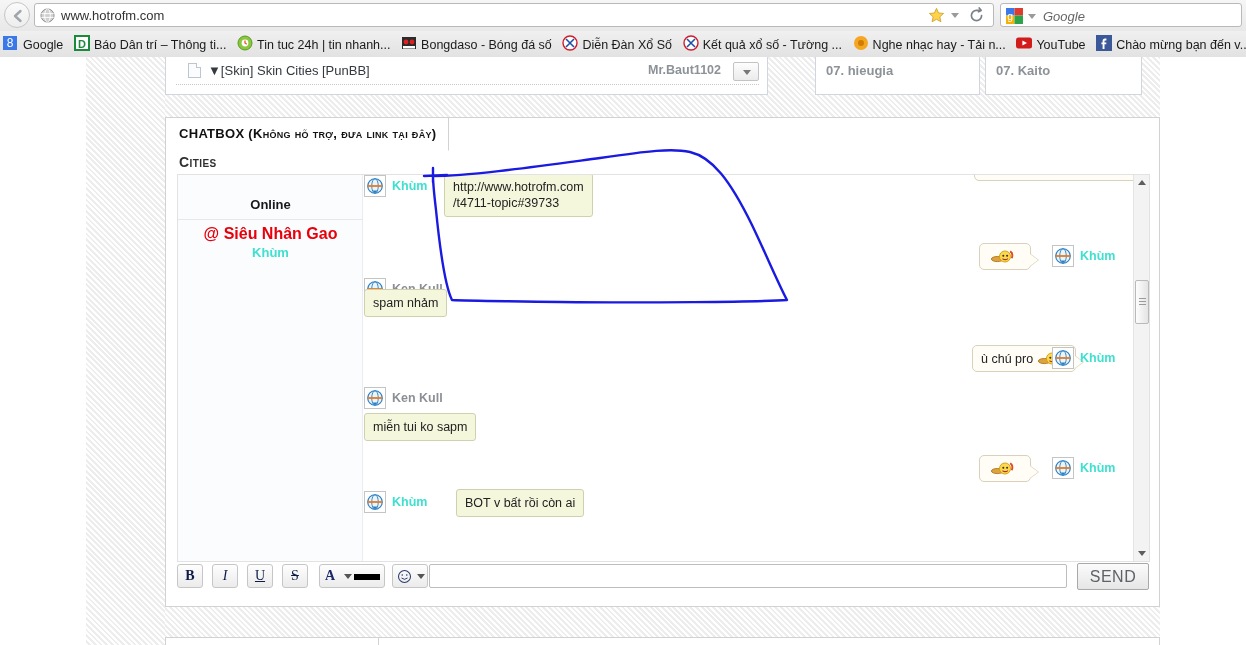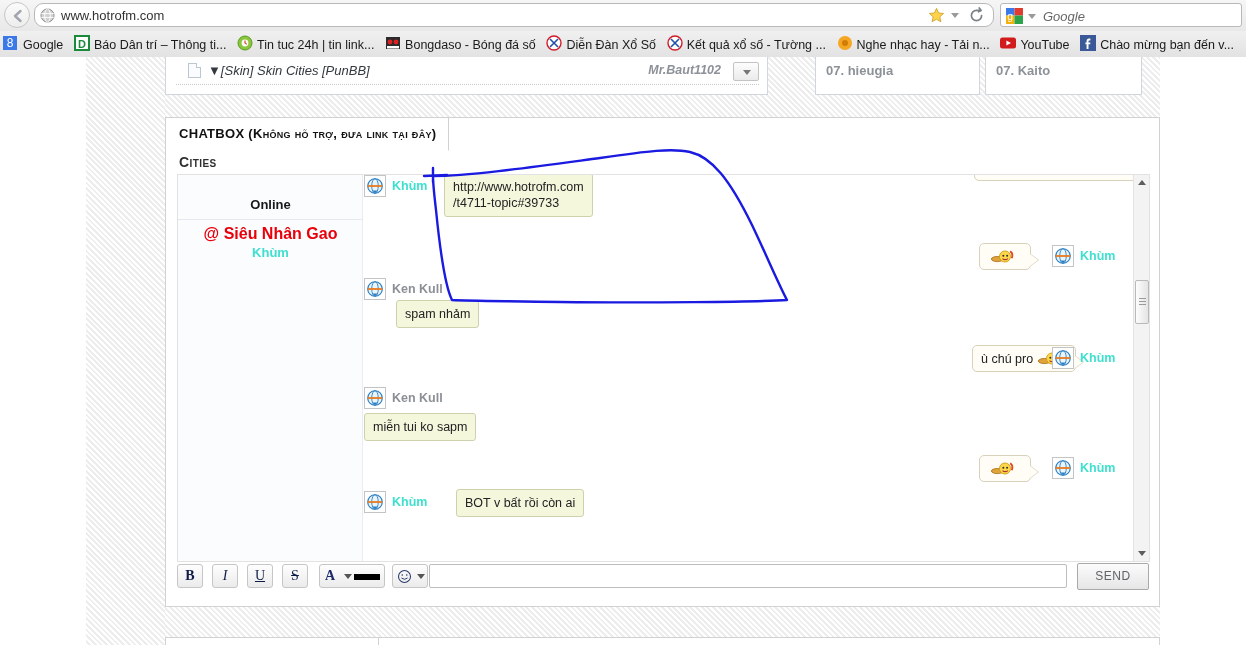--- a/index.html
+++ b/index.html
@@ -15,21 +15,21 @@
 
   
   .chrome{position:absolute;left:0;top:0;width:1246px;height:57px;
     background:linear-gradient(#f2f2f2,#e3e3e3);border-bottom:1px solid #b4b4b4;}
   .navbar{position:absolute;left:0;top:0;width:1246px;height:31px;
     background:linear-gradient(#f6f6f6,#e8e8e8);}
   .backbtn{position:absolute;left:4px;top:2px;width:26px;height:26px;border-radius:50%;
     background:linear-gradient(#fbfbfb,#ededed);border:1px solid #c6c6c6;box-sizing:border-box;}
   .backbtn .arrow{position:absolute;left:6px;top:6px;width:14px;height:14px;}
   .urlbar{position:absolute;left:34px;top:3px;width:960px;height:24px;
-    background:#fff;border:1px solid #b9b9b9;border-radius:9px;box-sizing:border-box;padding-left:45px;}
+    background:#fff;border:1px solid #b9b9b9;border-radius:3px;box-sizing:border-box;padding-left:45px;}
   .urlbar .globe{position:absolute;left:5px;top:4px;width:15px;height:15px;}
   .urlbar .urltext{position:absolute;left:26px;top:4px;font-size:13px;color:#333;
     font-family:"Liberation Sans",sans-serif;}
   .urlbar .star{position:absolute;right:48px;top:3px;width:17px;height:17px;}
   .urlbar .caret{position:absolute;right:34px;top:9px;width:0;height:0;
     border-left:4px solid transparent;border-right:4px solid transparent;border-top:5px solid #9a9a9a;}
   .urlbar .reload{position:absolute;right:8px;top:3px;width:17px;height:17px;}
   .searchbar{position:absolute;left:1000px;top:3px;width:242px;height:24px;
     background:#fff;border:1px solid #b9b9b9;border-radius:3px;box-sizing:border-box;}
   .searchbar .glogo{position:absolute;left:5px;top:4px;width:17px;height:16px;}
@@ -45,21 +45,21 @@
   .bm .ic{display:inline-block;width:16px;height:16px;vertical-align:-3px;margin-right:4px;}
   .bm .lb{vertical-align:middle;}
 
   
   .page{position:absolute;left:0;top:57px;width:1246px;height:588px;background:#fff;overflow:hidden;}
   .hatch{position:absolute;left:0;top:0;width:1246px;height:588px;
     background-image:repeating-linear-gradient(45deg,#ffffff 0px,#ffffff 2px,#ededed 2px,#ededed 4px);}
 
   
   .toprow{position:absolute;left:165px;top:0px;width:603px;height:38px;
-     background:#fff;border:1px solid #cfd6dd;border-top:none;box-sizing:border-box;font-style:italic;}
+     background:#fff;border:1px solid #cfd6dd;border-top:none;box-sizing:border-box;}
   .toprow .inner{position:absolute;left:10px;top:5px;right:8px;height:22px;border-bottom:1px dotted #c8c8c8;}
   .toprow .pg{position:absolute;left:22px;top:6px;width:11px;height:13px;border:1px solid #bcc6cf;background:#fafcff;}
   .toprow .pg:after{content:"";position:absolute;right:-1px;top:-1px;width:4px;height:4px;background:#fff;border-left:1px solid #bcc6cf;border-bottom:1px solid #bcc6cf;}
   .toprow .tl{position:absolute;left:42px;top:6px;font-size:13px;color:#33393f;}
   .toprow .owner{position:absolute;right:46px;top:6px;font-size:12.5px;color:#8d9298;font-weight:bold;}
   .toprow .dd{position:absolute;right:8px;top:5px;width:24px;height:17px;border:1px solid #c3c3c3;
       background:linear-gradient(#fdfdfd,#ebebeb);border-radius:2px;}
   .toprow .dd:after{content:"";position:absolute;left:9px;top:7px;width:0;height:0;
       border-left:4px solid transparent;border-right:4px solid transparent;border-top:5px solid #777;}
 
@@ -120,21 +120,21 @@
 
   
   .composer{position:absolute;left:11px;top:446px;width:973px;height:34px;}
   .tbtn{position:absolute;top:0;width:26px;height:24px;border:1px solid #c6c6c6;border-radius:3px;
      background:linear-gradient(#fefefe,#ebebeb);box-sizing:border-box;
      font-size:14px;text-align:center;line-height:22px;color:#0e1b46;font-family:"Liberation Serif",serif;}
   .tinput{position:absolute;left:252px;top:0;width:638px;height:24px;background:#fff;
      border:1px solid #bdbdbd;border-radius:2px;box-sizing:border-box;}
   .sendbtn{position:absolute;left:900px;top:-1px;width:72px;height:27px;border:1px solid #a9a9a9;
      background:linear-gradient(#fbfbfb,#e6e6e6);border-radius:2px;box-sizing:border-box;
-     font-size:12px;color:#5f6367;text-align:center;line-height:25px;letter-spacing:.5px;}
+     font-size:16px;color:#5f6367;text-align:center;line-height:25px;letter-spacing:.5px;}
 
   
   .panel2{position:absolute;left:165px;top:580px;width:995px;height:160px;background:#fff;
      border:1px solid #d2d2d2;box-sizing:border-box;}
   .tabtitle2{position:absolute;left:0;top:0;height:31px;padding:0 16px 0 13px;background:#fff;
      border-right:1px solid #d2d2d2;font-size:15px;font-weight:bold;color:#111;line-height:31px;letter-spacing:.3px;}
 
   
   .gutleft{position:absolute;left:0;top:0;width:165px;height:588px;
      background-image:repeating-linear-gradient(45deg,#ffffff 0px,#ffffff 2px,#ededed 2px,#ededed 4px);}
@@ -199,21 +199,21 @@
         <svg class="ic" viewBox="0 0 16 16">
           <rect x="1" y="1" width="14" height="14" fill="#fff" stroke="#1b8a3a" stroke-width="2"></rect>
           <text x="8" y="12.5" font-size="11" font-weight="bold" fill="#1b8a3a" font-family="Liberation Sans, sans-serif" text-anchor="middle">D</text>
         </svg><span class="lb">Báo Dân trí – Thông ti...</span>
       </span>
       <span class="bm">
         <svg class="ic" viewBox="0 0 16 16">
           <circle cx="8" cy="8" r="7" fill="#8cc63f" stroke="#5a9b1e"></circle>
           <circle cx="8" cy="8" r="3.4" fill="#fff"></circle>
           <path d="M8 5.4 V8 L9.8 9.2" stroke="#e4572e" stroke-width="1.3" fill="none"></path>
-        </svg><span class="lb">Tin tuc 24h | tin link...</span>
+        </svg><span class="lb">Tin tuc 24h | tin nhanh...</span>
       </span>
       <span class="bm">
         <svg class="ic" viewBox="0 0 16 16">
           <rect x="1" y="2" width="14" height="12" fill="#2b2b2b"></rect>
           <circle cx="5" cy="7" r="2.4" fill="#e02020"></circle>
             <circle cx="11" cy="7" r="2.4" fill="#e02020"></circle>
           <rect x="2" y="11" width="12" height="2.5" fill="#fff"></rect>
         </svg><span class="lb">Bongdaso - Bóng đá số</span>
       </span>
       <span class="bm">
@@ -329,21 +329,21 @@
           <div class="msgrow" style="left:0px;top:103px;">
             <span class="av" style="left:0px;top:0px;">
               <svg viewBox="0 0 22 22" width="20" height="20">
                 <circle cx="11" cy="11" r="8" fill="#eaf4fb" stroke="#2d7fc1" stroke-width="1.3"></circle>
                 <ellipse cx="11" cy="11" rx="3.6" ry="8" fill="none" stroke="#2d7fc1" stroke-width="1"></ellipse>
                 <path d="M3 11 H19" stroke="#e87b22" stroke-width="2"></path>
                 <path d="M8 16 L11 19 L14 16" fill="#2d7fc1"></path>
               </svg>
             </span>
             <span class="nick gray" style="left:28px;top:4px;">Ken Kull</span>
-            <span class="bub" style="left:0px;top:22px;margin-left:32px;">spam nhảm</span>
+            <span class="bub" style="left:0px;top:11px;">spam nhảm</span>
           </div>
 
           <div class="msgrow" style="left:0px;top:170px;">
             <span class="bub right" style="left:608px;top:0px;padding:4px 8px;">
               <span>ù chú pro</span>
               <svg class="emoji" viewBox="0 0 34 20">
                 <ellipse cx="8" cy="13" rx="7" ry="3" fill="#e0a23a" stroke="#a86f14"></ellipse>
                 <circle cx="17" cy="10" r="6.5" fill="#ffd84a" stroke="#c79a10"></circle>
                 <circle cx="15" cy="9" r="1.2" fill="#333"></circle>
                   <circle cx="19.5" cy="9" r="1.2" fill="#333"></circle>

